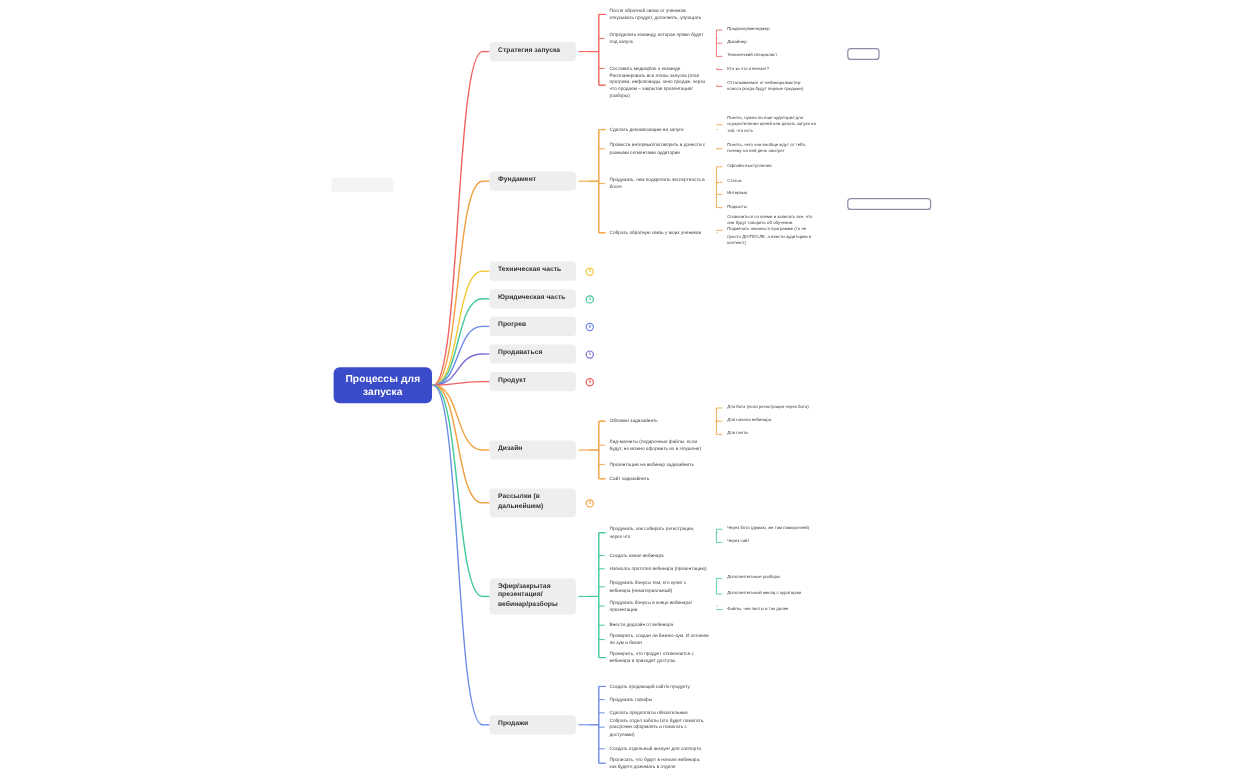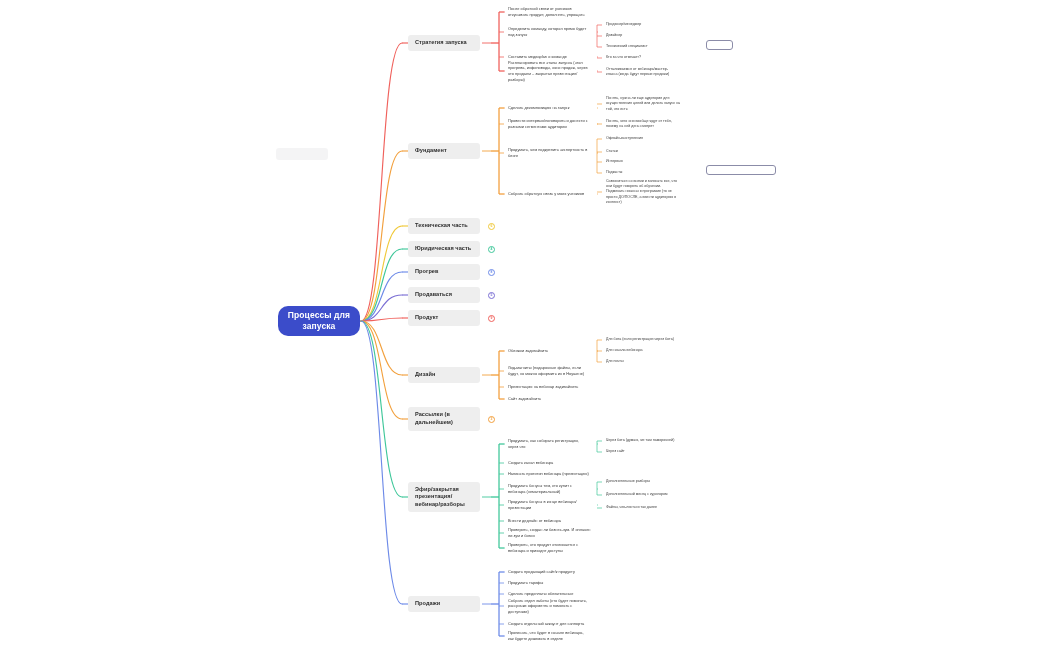--- a/index.html
+++ b/index.html
@@ -199,21 +199,21 @@
       <line x1="499" y1="572" x2="499" y2="636" stroke="#6d8ae8" stroke-width="0.8"></line>
       <line x1="482" y1="604" x2="499" y2="604" stroke="#6d8ae8" stroke-width="0.9"></line>
       <line x1="499" y1="572" x2="504" y2="572" stroke="#6d8ae8" stroke-width="0.8"></line>
       <line x1="499" y1="583" x2="504" y2="583" stroke="#6d8ae8" stroke-width="0.8"></line>
       <line x1="499" y1="594" x2="504" y2="594" stroke="#6d8ae8" stroke-width="0.8"></line>
       <line x1="499" y1="606" x2="504" y2="606" stroke="#6d8ae8" stroke-width="0.8"></line>
       <line x1="499" y1="624" x2="504" y2="624" stroke="#6d8ae8" stroke-width="0.8"></line>
       <line x1="499" y1="636" x2="504" y2="636" stroke="#6d8ae8" stroke-width="0.8"></line>
     </svg>
   <div id="nodes">
-      <div class="node root" style="left: 278px; top: 306px; width: 82px; height: 30px; background: rgb(59, 76, 202); color: rgb(255, 255, 255); border-radius: 10px;">Процессы для
+      <div class="node root" style="left: 278px; top: 306px; width: 82px; height: 30px; background: rgb(59, 76, 202); color: rgb(255, 255, 255);">Процессы для
 запуска</div>
       <div class="node ghost" style="left: 276px; top: 148px; width: 52px; height: 12px;"></div>
       <div class="node emptybox" style="left: 706px; top: 40px; width: 27px; height: 10px;"></div>
       <div class="node emptybox" style="left: 706px; top: 165px; width: 70px; height: 10px;"></div>
       <div class="node lvl1" style="left: 408px; top: 35.2266px; width: 72px; min-height: 13px;">Стратегия запуска</div>
       <div class="node lvl2" style="left: 505px; top: 5.34375px; width: 92px;">После обратной связи от учеников
 откусывать продукт, дополнять, упрощать</div>
       <div class="node lvl2" style="left: 505px; top: 25.3438px; width: 92px;">Определить команду, которая прямо будет
 под запуск</div>
       <div class="node lvl3" style="left: 603px; top: 21.3984px; width: 92px;">Продюсер/менеджер</div>

